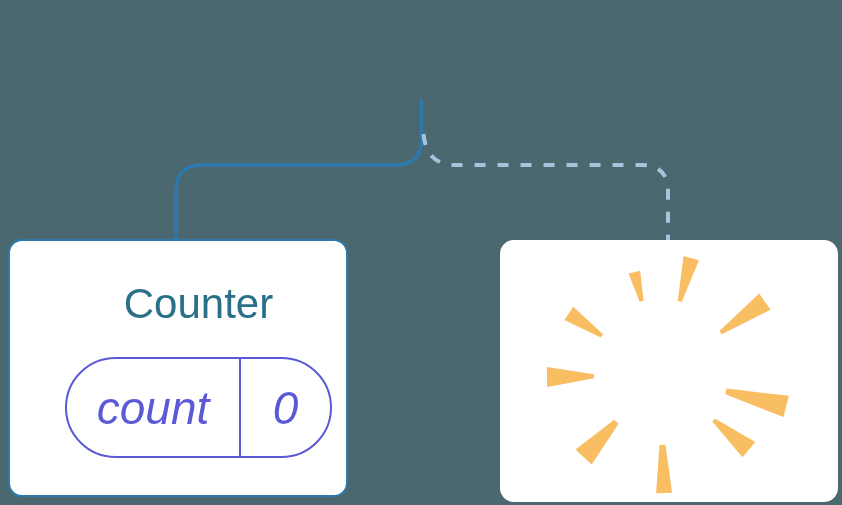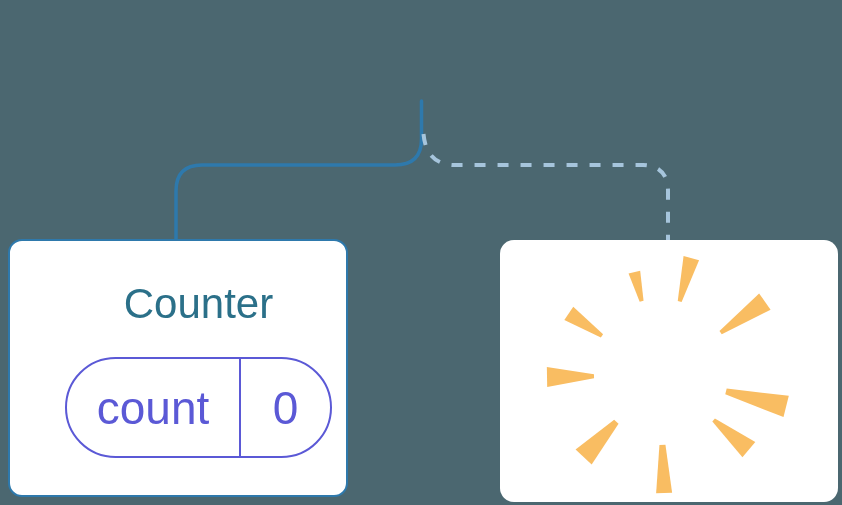--- a/index.html
+++ b/index.html
@@ -84,20 +84,21 @@
     display: flex;
     align-items: stretch;
     overflow: hidden;
     color: var(--state-pill, #5B59D6);
     font-size: 46px;
   }
   .pill-cell {
     display: flex;
     align-items: center;
     justify-content: center;
+    font-style: italic;
   }
   .pill-key { width: 172px; }
   .pill-divider {
     width: 2px;
     background: var(--state-pill, #5B59D6);
   }
   .pill-value { flex: 1; }
   .card-removed {
     left: 500px;
     top: 240px;

